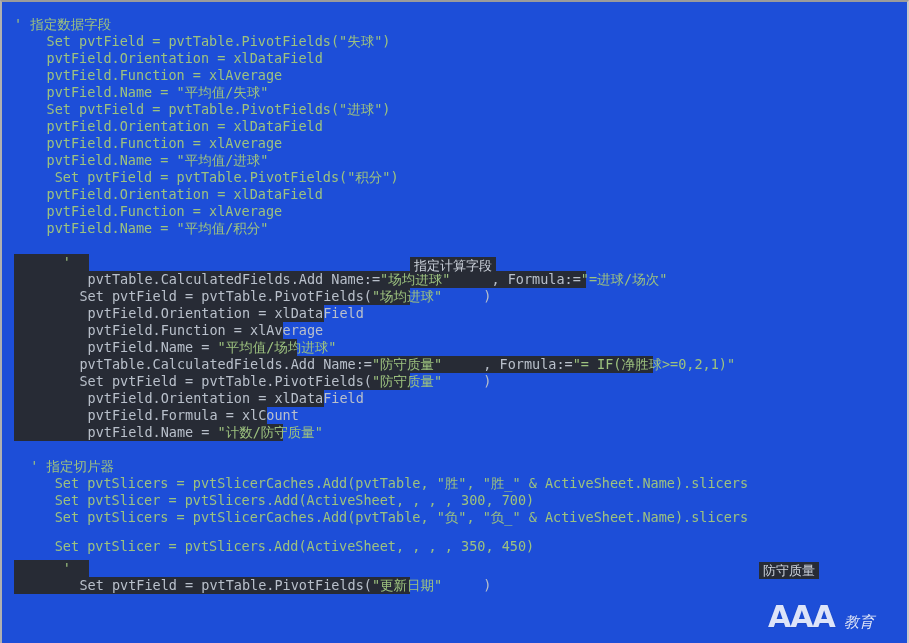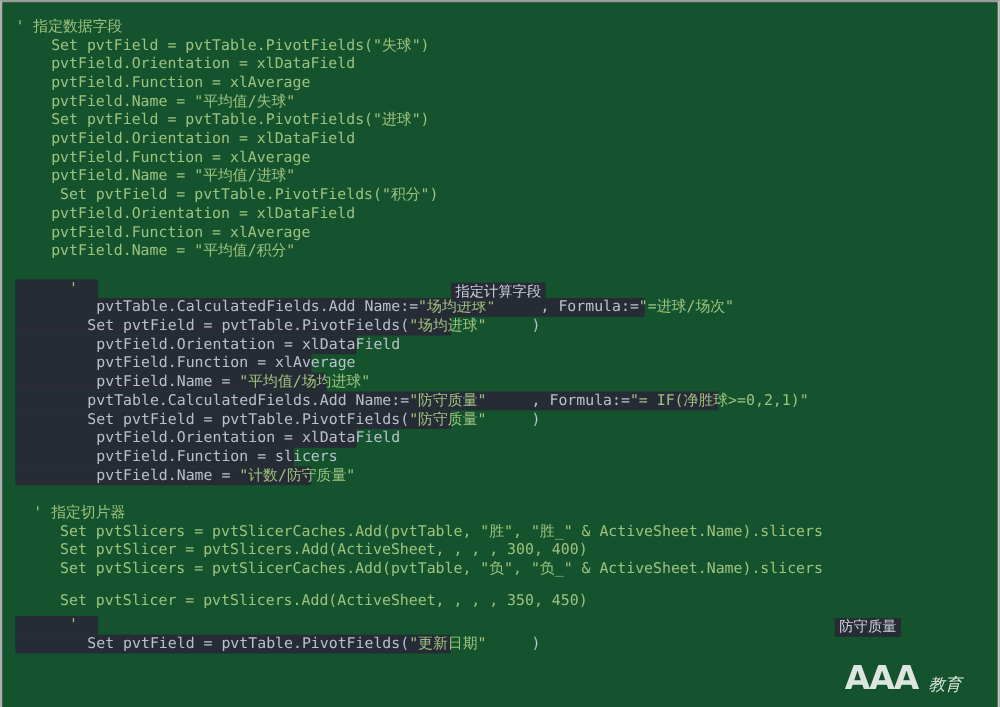--- a/index.html
+++ b/index.html
@@ -9,21 +9,21 @@
     background:#ffffff;
     position:relative;
   }
   
   #frame{
     position:absolute;inset:0;
     border-top:2px solid #9b9b9b;
     border-left:2px solid #b0b0b0;
     border-right:2px solid #c8c8c8;
     box-sizing:border-box;
-    background:#14532d;
+    background:#1d4ed8;
   }
   #code{
     position:absolute;left:0;top:0;right:0;bottom:0;
     padding:0;
   }
   .ln{
     position:relative;
     height:17px;
     line-height:17px;
     font-size:13.5px;
@@ -109,26 +109,26 @@
       <div class="ln blank" style="position: absolute; left: 12px; top: 235px;"><span class="txt"></span></div>
       <div class="ln" style="position: absolute; left: 12px; top: 252px;"><span class="txt">      '</span></div>
       <div class="ln" style="position: absolute; left: 12px; top: 269px;"><div class="sel" style="left: 0px; width: 571.7px;"></div><span class="txt"><span class="on-dark">    pvtTable.CalculatedFields.Add Name:=</span><span class="g">"场均进球"</span><span class="on-dark">, Formula:=</span><span class="g">"=进球/场次"</span><span class="on-dark"></span></span></div>
       <div class="ln" style="position: absolute; left: 12px; top: 286px;"><div class="sel" style="left: 0px; width: 396.2px;"></div><span class="txt"><span class="on-dark">   Set pvtField = pvtTable.PivotFields(</span><span class="g">"场均进球"</span><span class="on-dark">)</span></span></div>
       <div class="ln" style="position: absolute; left: 12px; top: 303px;"><div class="sel" style="left: 0px; width: 309.8px;"></div><span class="txt"><span class="on-dark">    pvtField.Orientation = xlDataField</span></span></div>
       <div class="ln" style="position: absolute; left: 12px; top: 320px;"><div class="sel" style="left: 0px; width: 269.3px;"></div><span class="txt"><span class="on-dark">    pvtField.Function = xlAverage</span></span></div>
       <div class="ln" style="position: absolute; left: 12px; top: 337px;"><div class="sel" style="left: 0px; width: 282.8px;"></div><span class="txt"><span class="on-dark">    pvtField.Name = </span><span class="g">"平均值/场均进球"</span><span class="on-dark"></span></span></div>
       <div class="ln" style="position: absolute; left: 12px; top: 354px;"><div class="sel" style="left: 0px; width: 639.2px;"></div><span class="txt"><span class="on-dark">   pvtTable.CalculatedFields.Add Name:=</span><span class="g">"防守质量"</span><span class="on-dark">, Formula:=</span><span class="g">"= IF(净胜球&gt;=0,2,1)"</span><span class="on-dark"></span></span></div>
       <div class="ln" style="position: absolute; left: 12px; top: 371px;"><div class="sel" style="left: 0px; width: 396.2px;"></div><span class="txt"><span class="on-dark">   Set pvtField = pvtTable.PivotFields(</span><span class="g">"防守质量"</span><span class="on-dark">)</span></span></div>
       <div class="ln" style="position: absolute; left: 12px; top: 388px;"><div class="sel" style="left: 0px; width: 309.8px;"></div><span class="txt"><span class="on-dark">    pvtField.Orientation = xlDataField</span></span></div>
-      <div class="ln" style="position: absolute; left: 12px; top: 405px;"><div class="sel" style="left: 0px; width: 253.1px;"></div><span class="txt"><span class="on-dark">    pvtField.Function = slicers</span></span></div>
+      <div class="ln" style="position: absolute; left: 12px; top: 405px;"><div class="sel" style="left: 0px; width: 253.1px;"></div><span class="txt"><span class="on-dark">    pvtField.Formula = xlCount</span></span></div>
       <div class="ln" style="position: absolute; left: 12px; top: 422px;"><div class="sel" style="left: 0px; width: 269.3px;"></div><span class="txt"><span class="on-dark">    pvtField.Name = </span><span class="g">"计数/防守质量"</span><span class="on-dark"></span></span></div>
       <div class="ln blank" style="position: absolute; left: 12px; top: 439px;"><span class="txt"></span></div>
       <div class="ln" style="position: absolute; left: 12px; top: 456px;"><span class="txt">  ' 指定切片器</span></div>
       <div class="ln" style="position: absolute; left: 12px; top: 473px;"><span class="txt">     Set pvtSlicers = pvtSlicerCaches.Add(pvtTable, "胜", "胜_" &amp; ActiveSheet.Name).slicers</span></div>
-      <div class="ln" style="position: absolute; left: 12px; top: 490px;"><span class="txt">     Set pvtSlicer = pvtSlicers.Add(ActiveSheet, , , , 300, 400)</span></div>
+      <div class="ln" style="position: absolute; left: 12px; top: 490px;"><span class="txt">     Set pvtSlicer = pvtSlicers.Add(ActiveSheet, , , , 300, 700)</span></div>
       <div class="ln" style="position: absolute; left: 12px; top: 507px;"><span class="txt">     Set pvtSlicers = pvtSlicerCaches.Add(pvtTable, "负", "负_" &amp; ActiveSheet.Name).slicers</span></div>
       <div class="ln" style="position: absolute; left: 12px; top: 536px;"><span class="txt">     Set pvtSlicer = pvtSlicers.Add(ActiveSheet, , , , 350, 450)</span></div>
       <div class="ln blank" style="position: absolute; left: 12px; top: 541px;"><span class="txt"></span></div>
       <div class="ln" style="position: absolute; left: 12px; top: 558px;"><span class="txt">      '</span></div>
       <div class="ln" style="position: absolute; left: 12px; top: 575px;"><div class="sel" style="left: 0px; width: 396.2px;"></div><span class="txt"><span class="on-dark">   Set pvtField = pvtTable.PivotFields(</span><span class="g">"更新日期"</span><span class="on-dark">)</span></span></div>
       <div class="stub" style="top: 252px; position: absolute;"></div>
       <div class="stub" style="top: 558px; position: absolute;"></div>
     </div>
 
   <div class="chip" style="left:408px;top:255px;">指定计算字段</div>

